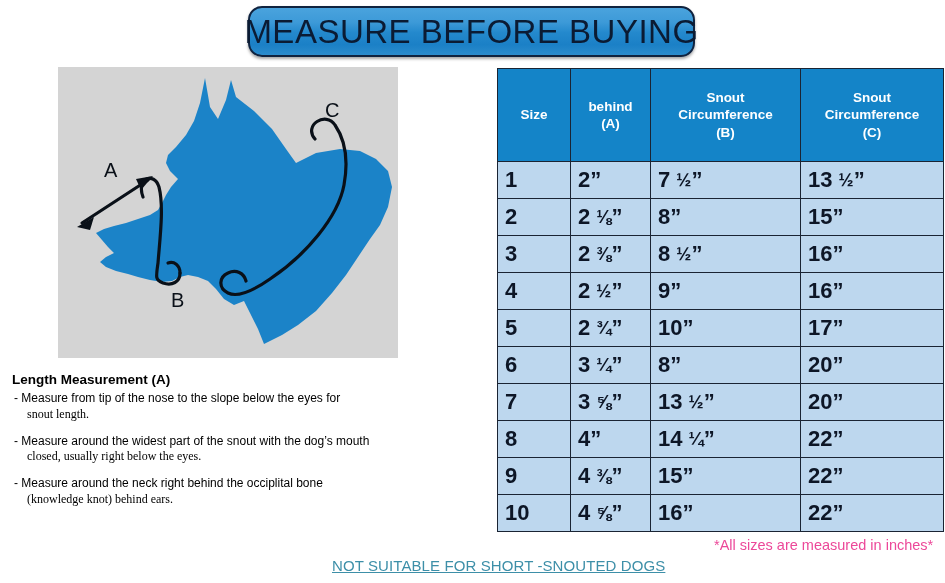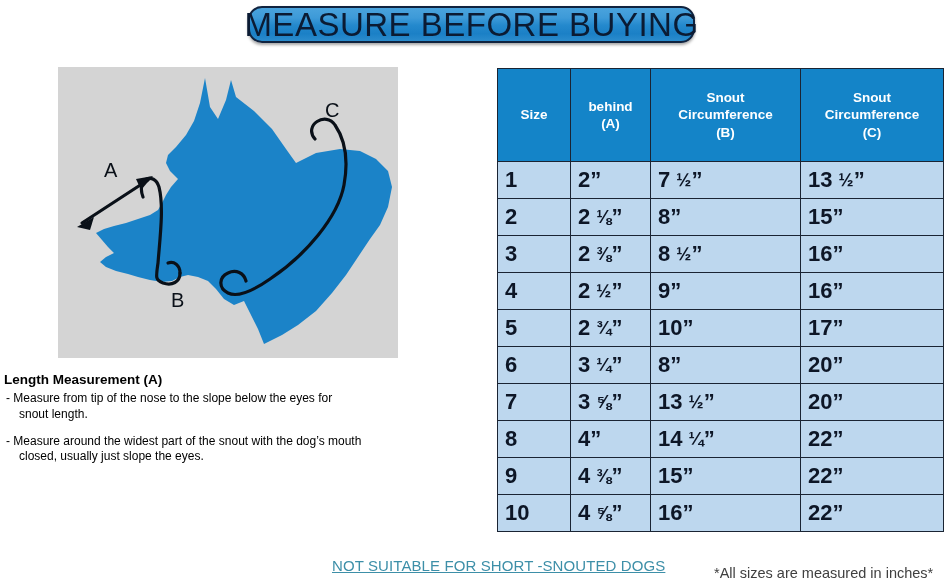--- a/index.html
+++ b/index.html
@@ -15,21 +15,21 @@
     font-family: "Liberation Sans", sans-serif;
     color: #000000;
   }
 
   
   #title-banner {
     position: absolute;
     left: 248px;
     top: 6px;
     width: 447px;
-    height: 37px;
+    height: 51px;
     box-sizing: border-box;
     border: 2px solid #10233f;
     border-radius: 14px;
     background: linear-gradient(to bottom,
         #4aa3dd 0%,
         #3d9ad8 30%,
         #2489cd 52%,
         #1b80c6 78%,
         #2b8ccd 100%);
     box-shadow: 0 2px 3px rgba(0,0,0,0.35);
@@ -53,37 +53,37 @@
     top: 67px;
     width: 340px;
     height: 291px;
     background: #d4d4d4;
   }
   #diagram-svg { display: block; }
 
   
   #instructions {
     position: absolute;
-    left: 4px;
+    left: 12px;
     top: 372px;
     width: 480px;
   }
   .instr-group { margin-bottom: 11px; }
   .instr-heading {
     font-size: 13.5px;
     font-weight: bold;
     line-height: 1.25;
     margin-bottom: 2px;
   }
   .instr-body {
     font-size: 12px;
     line-height: 1.32;
     padding-left: 2px;
   }
-  .instr-body .cont { display: block; padding-left: 13px; }
+  .instr-body .cont { display: block; padding-left: 13px; font-family: Liberation Serif, serif; }
 
   
   #size-table {
     position: absolute;
     left: 497px;
     top: 68px;
     width: 446px;
     border-collapse: collapse;
     table-layout: fixed;
   }
@@ -131,23 +131,22 @@
     color: #3d8fa8;
     text-decoration: underline;
     letter-spacing: 0.1px;
     white-space: nowrap;
   }
   #inches-note {
     position: absolute;
     left: 714px;
     top: 537px;
     font-size: 14.5px;
-    color: #404040;
+    color: #ec4899;
     white-space: nowrap;
-    margin-top: 28px;
   }
 </style>
 </head>
 <body>
 
 <div id="title-banner">
   <span id="title-banner-text">MEASURE BEFORE BUYING</span>
 </div>
 
 <div id="diagram-panel">
@@ -208,25 +207,29 @@
     <div class="instr-heading">Length Measurement (A)</div>
     <div class="instr-body">
       <span>- Measure from tip of the nose to the slope below the eyes for</span>
       <span class="cont">snout length.</span>
     </div>
   </div>
 
   <div class="instr-group">
     <div class="instr-body">
       <span>- Measure around the widest part of the snout with the dog’s mouth</span>
-      <span class="cont">closed, usually just slope the eyes.</span>
+      <span class="cont">closed, usually right below the eyes.</span>
     </div>
   </div>
 
   <div class="instr-group">
+    <div class="instr-body">
+      <span>- Measure around the neck right behind the occiplital bone</span>
+      <span class="cont">(knowledge knot) behind ears.</span>
+    </div>
   </div>
 
 </div>
 
 <table id="size-table">
   <colgroup>
     <col class="col-size">
       <col class="col-len">
       <col class="col-snout">
       <col class="col-neck">

